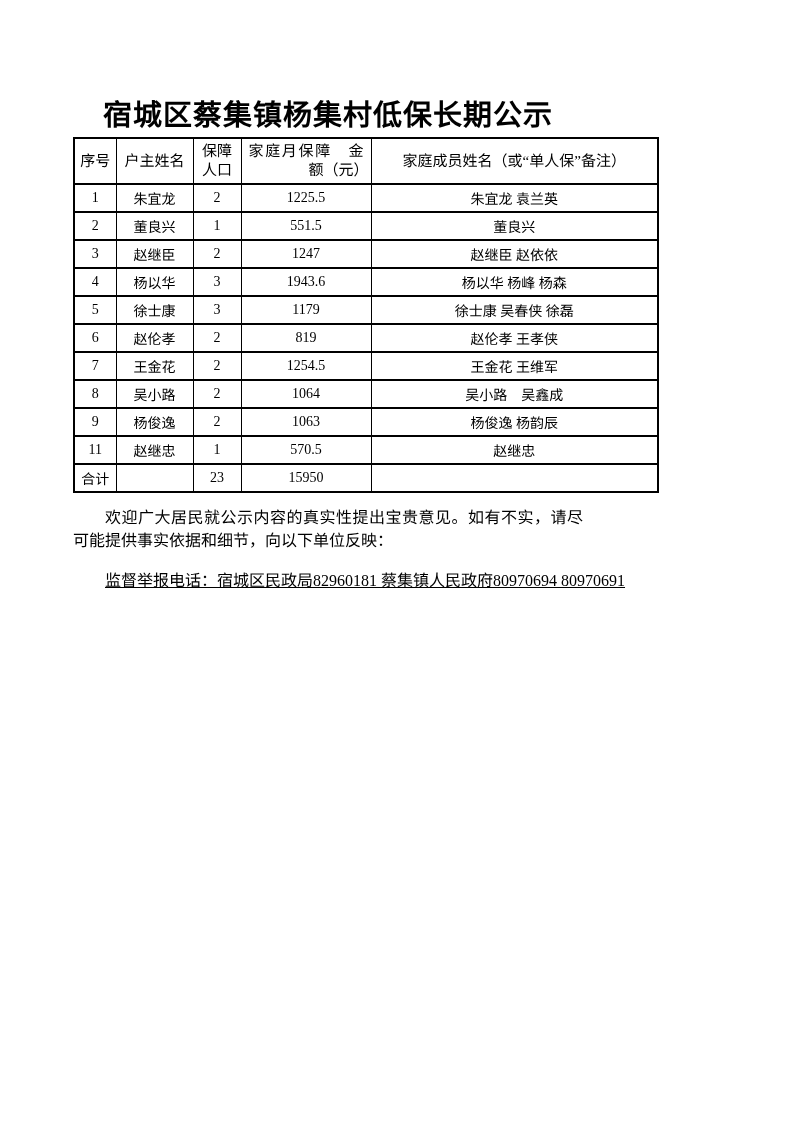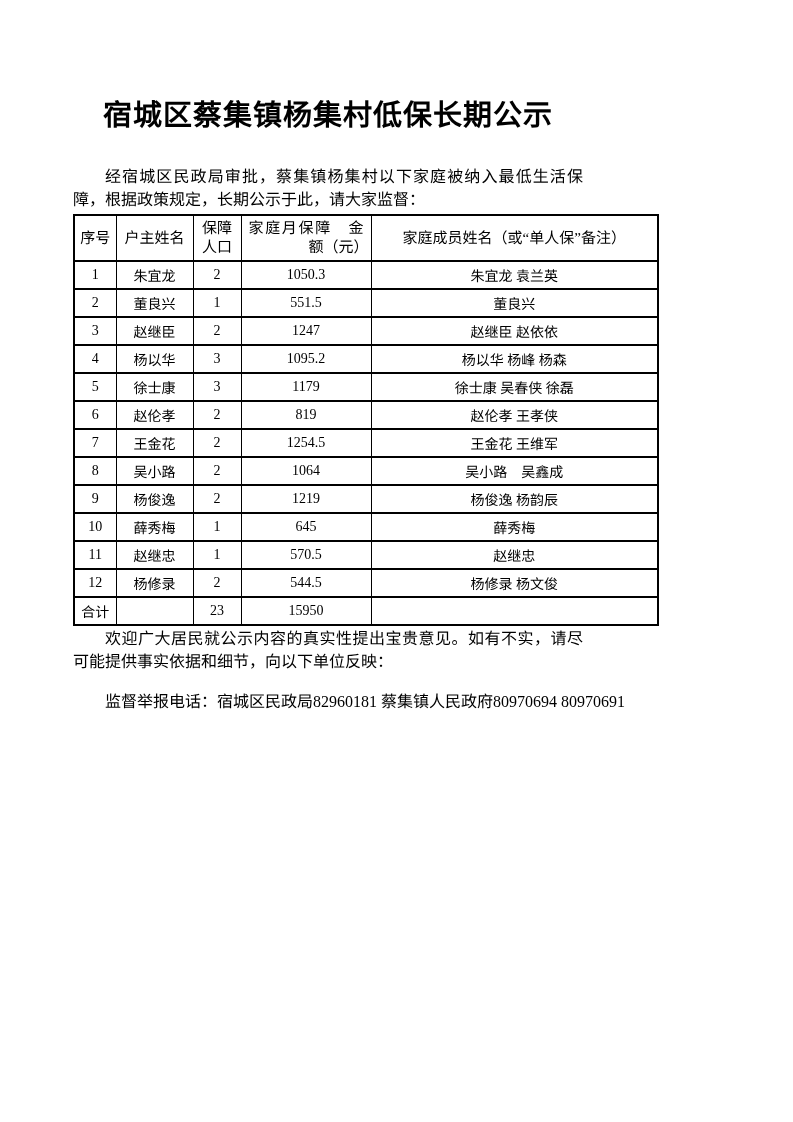--- a/index.html
+++ b/index.html
@@ -28,28 +28,29 @@
     white-space: nowrap;
   }
   .para {
     margin: 0;
     font-size: 16px;
     line-height: 23px;
     text-indent: 2em;
     text-align: justify;
   }
   .intro { margin-top: 31px; }
-  .outro { margin-top: 1px; }
+  .outro { margin-top: 13px; }
   .hotline {
     margin: 0;
     margin-top: 17px;
     font-size: 16px;
     line-height: 23px;
     text-indent: 2em;
     white-space: nowrap;
+    text-decoration: underline;
   }
   table.benefits {
     margin-top: 3px;
     width: 584px;
     border-collapse: collapse;
     table-layout: fixed;
     border: 2px solid #000;
   }
   table.benefits th, table.benefits td {
     border: 1px solid #000;
@@ -82,21 +83,20 @@
   .hdr-amount-l2 { display: block; text-align: right; }
 </style>
 </head>
 <body>
 
 <div class="page">
   <div class="content">
 
     <h1 class="title">宿城区蔡集镇杨集村低保长期公示</h1>
 
-    <p class="para intro">经宿城区民政局审批，蔡集镇杨集村以下家庭被纳入最低生活保障，根据政策规定，长期公示于此，请大家监督：</p>
 
     <table class="benefits">
       <colgroup>
         <col style="width:42px">
           <col style="width:77px">
           <col style="width:48px">
           <col style="width:130px">
           <col style="width:287px">
       </colgroup>
       <thead>
@@ -109,42 +109,42 @@
             <span class="hdr-amount-l2">额（元）</span>
           </th>
           <th>家庭成员姓名（或“单人保”备注）</th>
         </tr>
       </thead>
       <tbody>
         <tr>
     <td class="c-no">1</td>
     <td class="c-name">朱宜龙</td>
     <td class="c-pop">2</td>
-    <td class="c-amt">1050.3</td>
+    <td class="c-amt">1225.5</td>
     <td class="c-members">朱宜龙 袁兰英</td>
   </tr>
           <tr>
     <td class="c-no">2</td>
     <td class="c-name">董良兴</td>
     <td class="c-pop">1</td>
     <td class="c-amt">551.5</td>
     <td class="c-members">董良兴</td>
   </tr>
           <tr>
     <td class="c-no">3</td>
     <td class="c-name">赵继臣</td>
     <td class="c-pop">2</td>
     <td class="c-amt">1247</td>
     <td class="c-members">赵继臣 赵依依</td>
   </tr>
           <tr>
     <td class="c-no">4</td>
     <td class="c-name">杨以华</td>
     <td class="c-pop">3</td>
-    <td class="c-amt">1095.2</td>
+    <td class="c-amt">1943.6</td>
     <td class="c-members">杨以华 杨峰 杨森</td>
   </tr>
           <tr>
     <td class="c-no">5</td>
     <td class="c-name">徐士康</td>
     <td class="c-pop">3</td>
     <td class="c-amt">1179</td>
     <td class="c-members">徐士康 吴春侠 徐磊</td>
   </tr>
           <tr>
@@ -165,43 +165,29 @@
     <td class="c-no">8</td>
     <td class="c-name">吴小路</td>
     <td class="c-pop">2</td>
     <td class="c-amt">1064</td>
     <td class="c-members">吴小路　吴鑫成</td>
   </tr>
           <tr>
     <td class="c-no">9</td>
     <td class="c-name">杨俊逸</td>
     <td class="c-pop">2</td>
-    <td class="c-amt">1219</td>
+    <td class="c-amt">1063</td>
     <td class="c-members">杨俊逸 杨韵辰</td>
-  </tr>
-          <tr>
-    <td class="c-no">10</td>
-    <td class="c-name">薛秀梅</td>
-    <td class="c-pop">1</td>
-    <td class="c-amt">645</td>
-    <td class="c-members">薛秀梅</td>
   </tr>
           <tr>
     <td class="c-no">11</td>
     <td class="c-name">赵继忠</td>
     <td class="c-pop">1</td>
     <td class="c-amt">570.5</td>
     <td class="c-members">赵继忠</td>
-  </tr>
-          <tr>
-    <td class="c-no">12</td>
-    <td class="c-name">杨修录</td>
-    <td class="c-pop">2</td>
-    <td class="c-amt">544.5</td>
-    <td class="c-members">杨修录 杨文俊</td>
   </tr>
           <tr>
           <td class="c-no">合计</td>
           <td class="c-name"></td>
           <td class="c-pop">23</td>
           <td class="c-amt">15950</td>
           <td class="c-members"></td>
         </tr>
       </tbody>
     </table>

